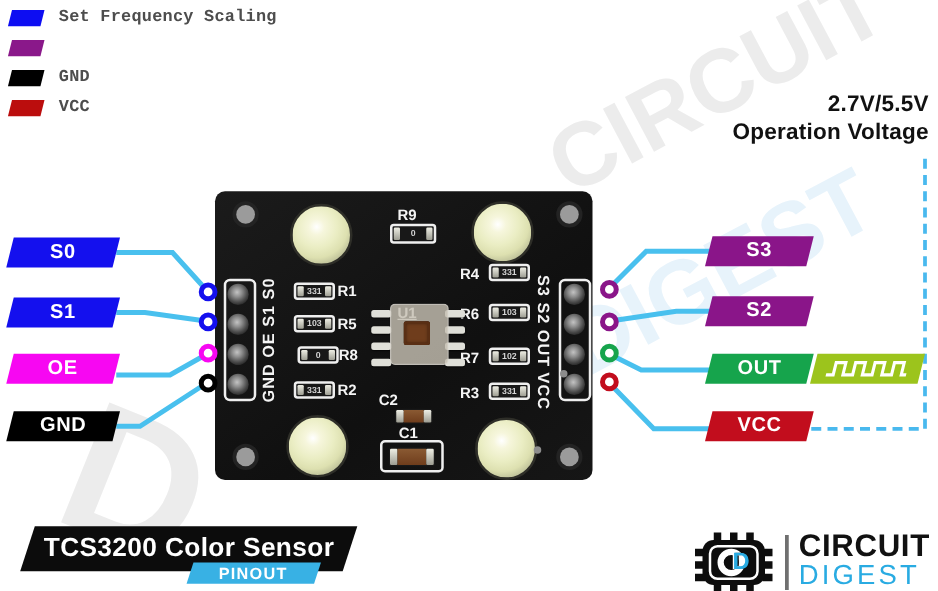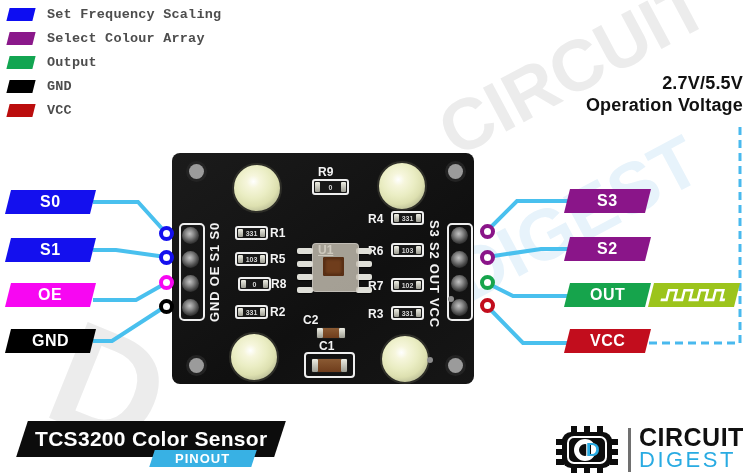--- a/index.html
+++ b/index.html
@@ -82,25 +82,20 @@
   <div class="wm wm-blue" style="left:438px;top:245px;font-size:72px;transform:rotate(-28deg);transform-origin:left top;">DIGEST</div>
   <div class="wm" style="left:55px;top:300px;font-size:150px;transform:rotate(22deg);">D</div>
 
   <div id="legend">
     <div class="lrow">
       <span class="lswatch" style="background: rgb(13, 13, 242);"></span>
       <span class="ltext">Set Frequency Scaling</span>
     </div>
     <div class="lrow">
       <span class="lswatch" style="background: rgb(138, 24, 138);"></span>
-      <span class="ltext">Select Colour Array</span>
-    </div>
-    <div class="lrow">
-      <span class="lswatch" style="background: rgb(18, 165, 81);"></span>
-      <span class="ltext">Output</span>
     </div>
     <div class="lrow">
       <span class="lswatch" style="background: rgb(0, 0, 0);"></span>
       <span class="ltext">GND</span>
     </div>
     <div class="lrow">
       <span class="lswatch" style="background: rgb(187, 13, 13);"></span>
       <span class="ltext">VCC</span>
     </div>
   </div>

